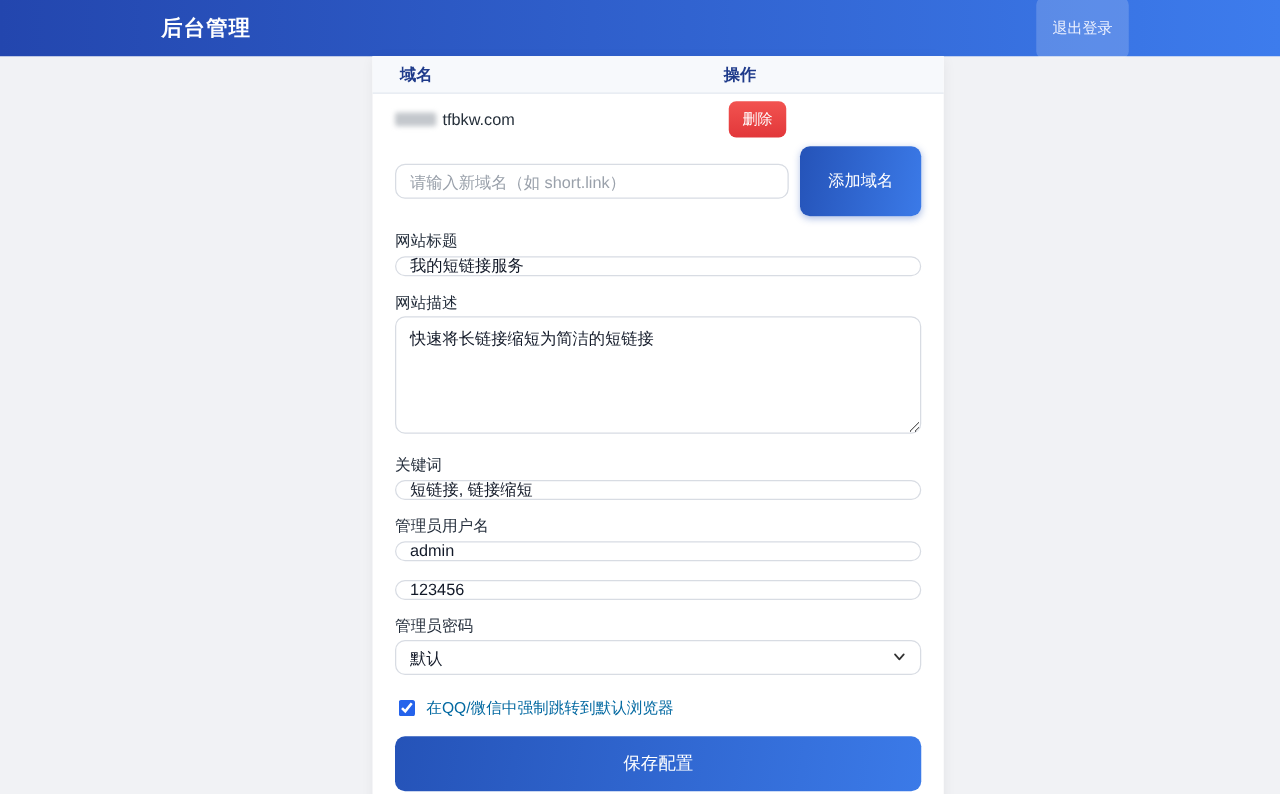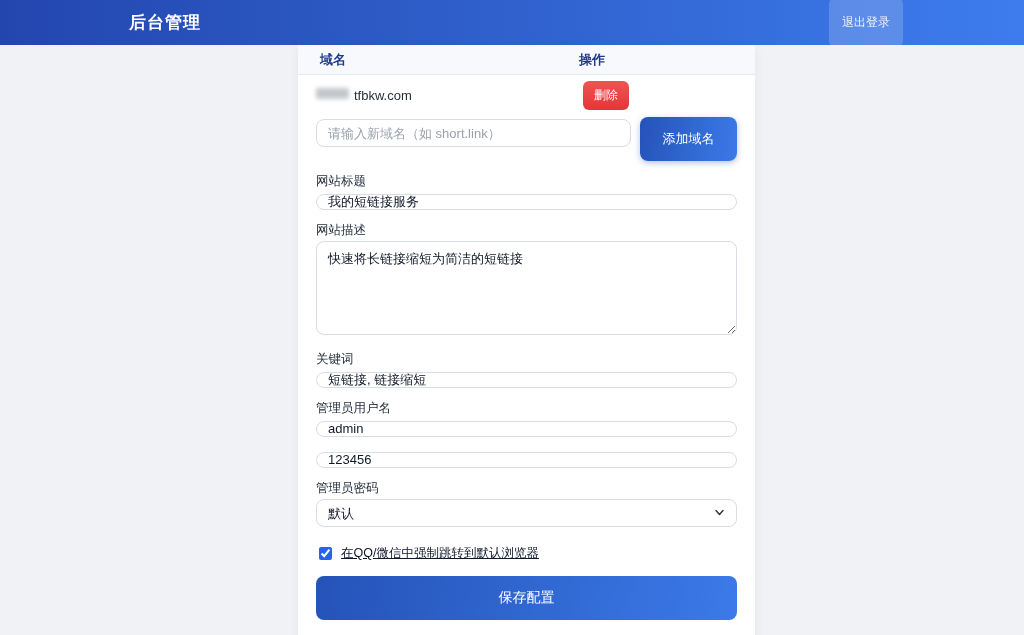--- a/index.html
+++ b/index.html
@@ -53,21 +53,21 @@
   }
   .table-head span {
     color: #1e3a8a; font-size: 13px; font-weight: bold;
   }
   .domain-row {
     display: grid; grid-template-columns: 259px 1fr;
     align-items: center;
     height: 40px;
     padding: 0 18px;
   }
-  .domain-cell { display: flex; align-items: flex-start; }
+  .domain-cell { display: flex; align-items: center; }
   .domain-redacted {
     display: inline-block;
     width: 33px; height: 11px;
     background: #c3c7cc;
     filter: blur(2px);
     border-radius: 2px;
     margin-right: 5px;
   }
   .domain-text { color: #26303b; font-size: 13px; }
   .delete-btn {
@@ -83,25 +83,25 @@
   .add-row {
     display: flex; align-items: flex-start;
     margin-top: 2px;
   }
   .add-row input {
     flex: 1;
     height: 28px;
     border: 1px solid #d8dce3; border-radius: 8px;
     padding: 0 11px; font-size: 13px; color: #26303b;
     outline: none; font-family: inherit;
-    margin-top: 2px;
+    margin-top: 14px;
   }
   .add-row input::placeholder { color: #9aa1ab; }
   .add-btn {
-    width: 97px; height: 44px;
+    width: 97px; height: 56px;
     margin-left: 9px;
     background: linear-gradient(100deg, #2553b8, #3b7ae8);
     color: #fff; border: none; border-radius: 8px;
     font-size: 13px; cursor: pointer; font-family: inherit;
     box-shadow: 0 2px 6px rgba(37,83,184,0.35);
   }
 
   
   .field { margin-top: 13px; }
   .field-label {
@@ -135,21 +135,21 @@
   .checkbox-row {
     margin-top: 18px;
     display: flex; align-items: center;
   }
   .checkbox-row input[type="checkbox"] {
     width: 13px; height: 13px;
     accent-color: #2563eb;
     margin: 0 9px 0 3px;
     cursor: pointer;
   }
-  .checkbox-label { color: #0f172a; font-size: 12.5px; text-decoration: underline; }
+  .checkbox-label { color: #0369a1; font-size: 12.5px; }
 
   
   .save-btn {
     display: block;
     width: 100%; height: 44px;
     margin-top: 14px;
     background: linear-gradient(100deg, #2553b8, #3b7ae8);
     color: #fff; border: none; border-radius: 8px;
     font-size: 14px; cursor: pointer; font-family: inherit;
   }

